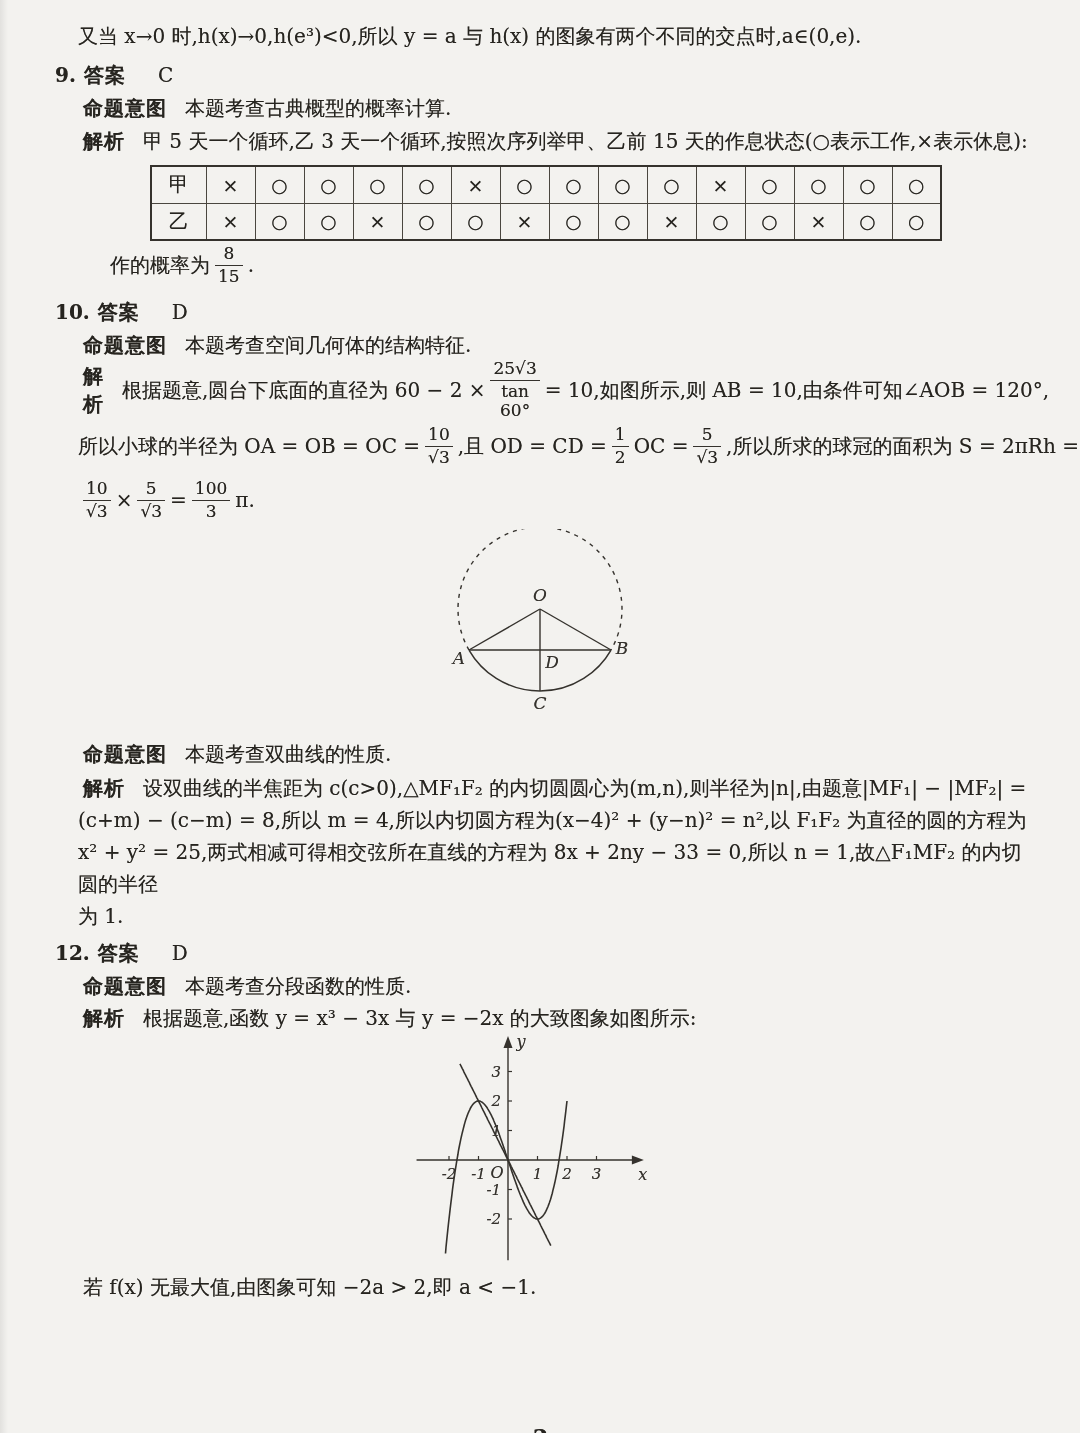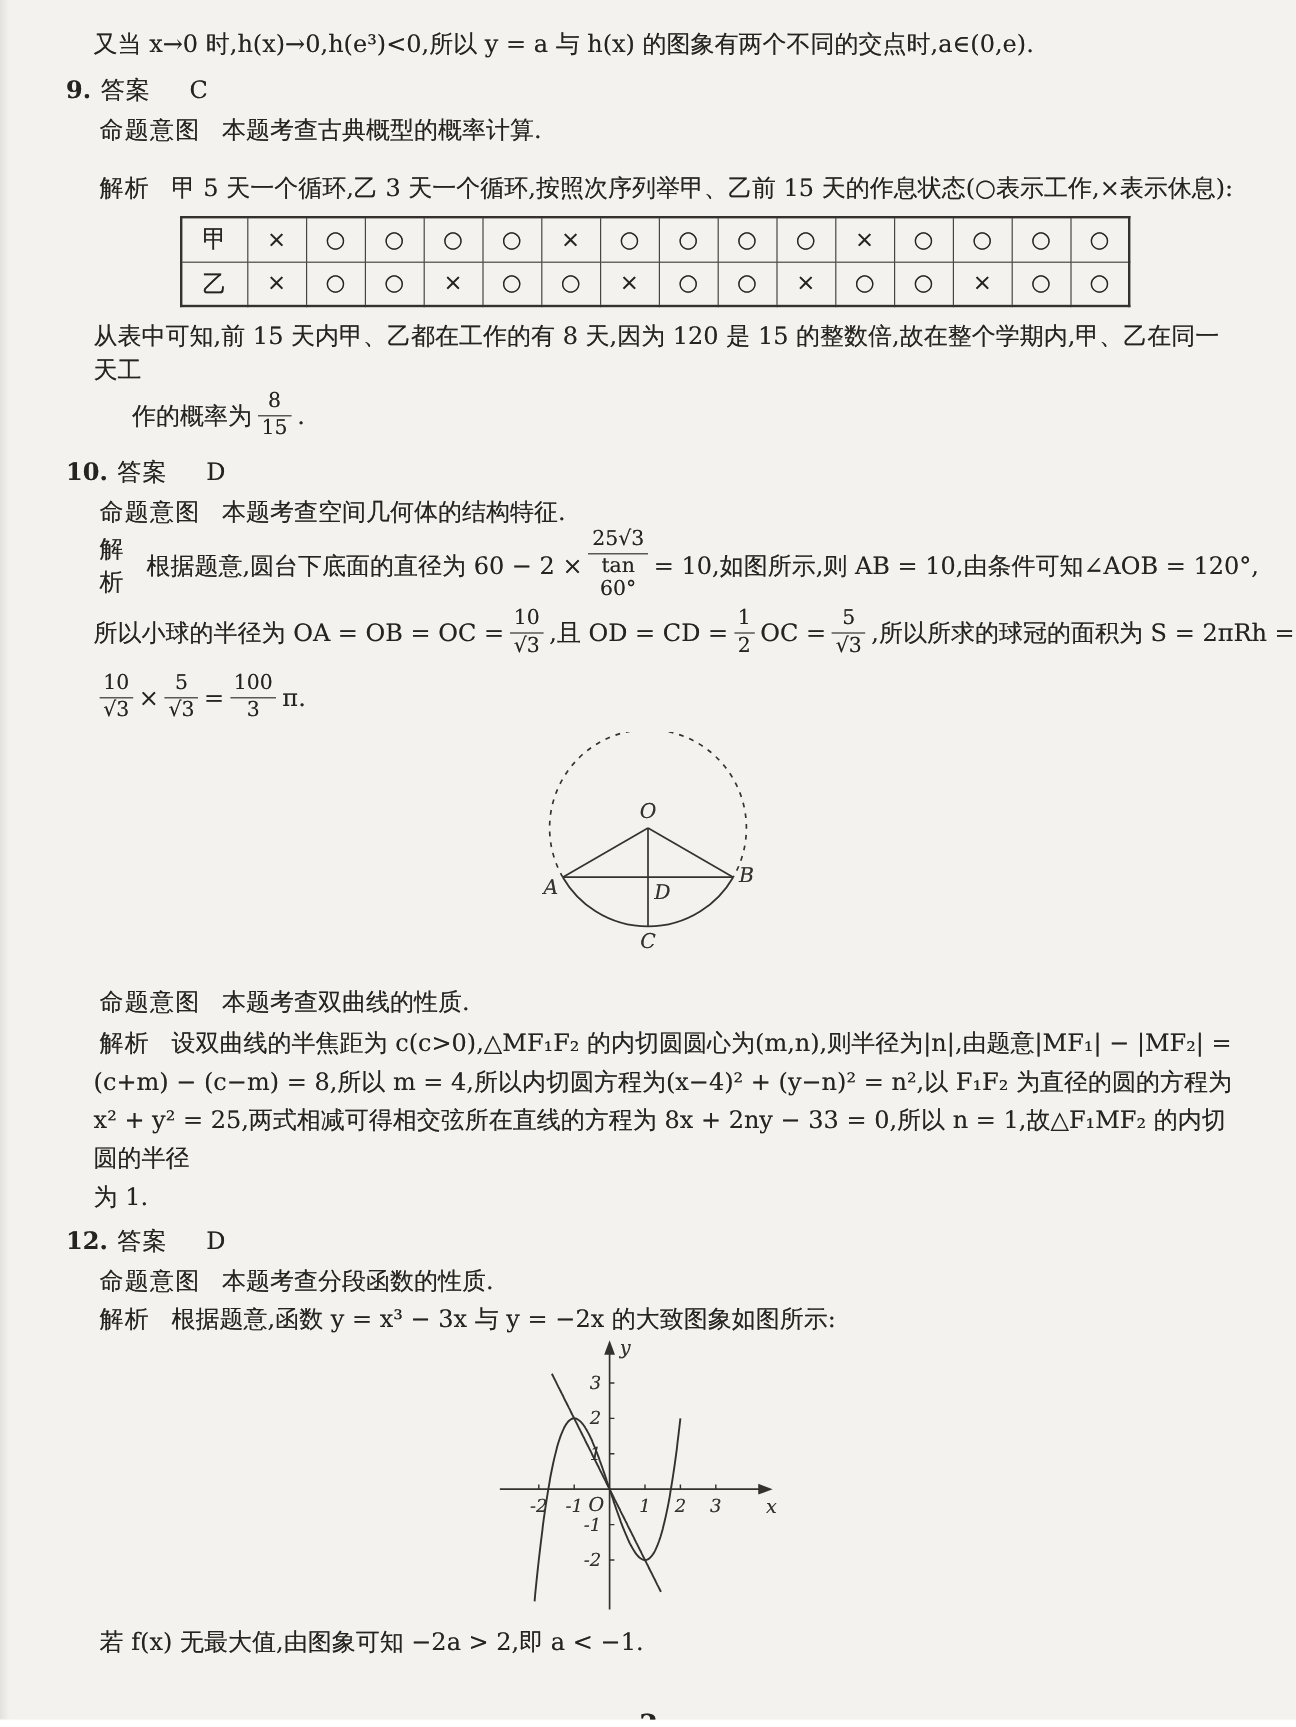--- a/index.html
+++ b/index.html
@@ -17,21 +17,21 @@
     content:"";position:absolute;left:0;top:0;bottom:0;width:8px;
     background:linear-gradient(90deg,rgba(0,0,0,.07),rgba(0,0,0,0));
     pointer-events:none;
   }
   p{margin:0;}
   .qline{padding-left:55px;line-height:26px;}
   .para{padding-left:83px;padding-right:52px;line-height:28px;}
   .cont{padding-left:78px;padding-right:52px;line-height:28px;}
   .blab{
     font-family:"DejaVu Sans","Liberation Sans",sans-serif;
-    font-weight:normal;margin-right:18px;letter-spacing:1px;
+    font-weight:bold;margin-right:18px;letter-spacing:1px;
   }
   .qnum{font-weight:bold;margin-right:8px;}
   .ans{margin-left:14px;}
   .sec{
     font-family:"DejaVu Sans","Liberation Sans",sans-serif;
     font-weight:bold;padding-left:57px;line-height:28px;letter-spacing:.5px;
   }
   
   .frac{
     display:inline-block;text-align:center;vertical-align:middle;
@@ -57,21 +57,21 @@
 </style>
 </head>
 <body>
 
 <div class="page">
 
   <p class="cont" style="padding-top:22px;">又当 x→0 时,h(x)→0,h(e³)&lt;0,所以 y = a 与 h(x) 的图象有两个不同的交点时,a∈(0,e).</p>
 
   <p class="qline" style="margin-top:12px;"><span class="qnum">9.</span><span class="blab">答案</span><span class="ans">C</span></p>
   <p class="para" style="margin-top:6px;"><span class="blab">命题意图</span><span>本题考查古典概型的概率计算.</span></p>
-  <p class="para" style="margin-top:20px;"><span class="blab">解析</span><span>甲 5 天一个循环,乙 3 天一个循环,按照次序列举甲、乙前 15 天的作息状态(○表示工作,×表示休息):</span></p>
+  <p class="para" style="margin-top:5px;"><span class="blab">解析</span><span>甲 5 天一个循环,乙 3 天一个循环,按照次序列举甲、乙前 15 天的作息状态(○表示工作,×表示休息):</span></p>
 
   <table class="sched">
     <tbody>
         <tr>
           <td class="rowhead">甲</td>
           <td>×</td>
           <td>○</td>
           <td>○</td>
           <td>○</td>
           <td>○</td>
@@ -100,21 +100,20 @@
           <td>×</td>
           <td>○</td>
           <td>○</td>
           <td>×</td>
           <td>○</td>
           <td>○</td>
         </tr>
       </tbody>
   </table>
 
-  <p class="cont" style="margin-top:10px;">从表中可知,前 15 天内甲、乙都在工作的有 8 天,因为 120 是 15 的整数倍,故在整个学期内,甲、乙在同一天工</p>
   <div class="cont fline" style="margin-top:2px;height:44px;margin-left:32px;">
       <span class="seg">作的概率为</span>
       <span class="frac">
         <span class="fn">8</span>
         <span class="fd">15</span>
       </span>
       <span class="seg">.</span>
     </div>
 
   <p class="qline" style="margin-top:12px;"><span class="qnum">10.</span><span class="blab">答案</span><span class="ans">D</span></p>

